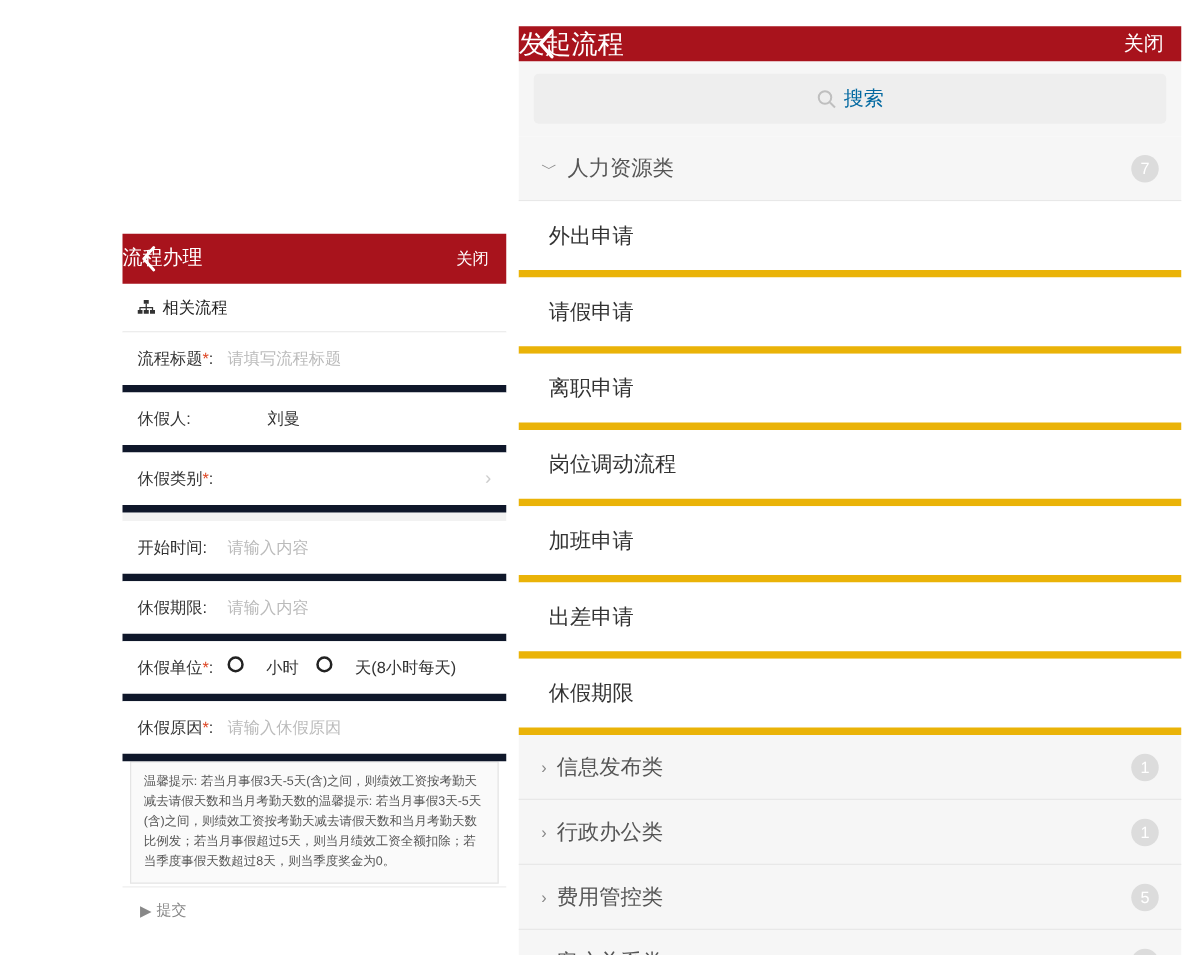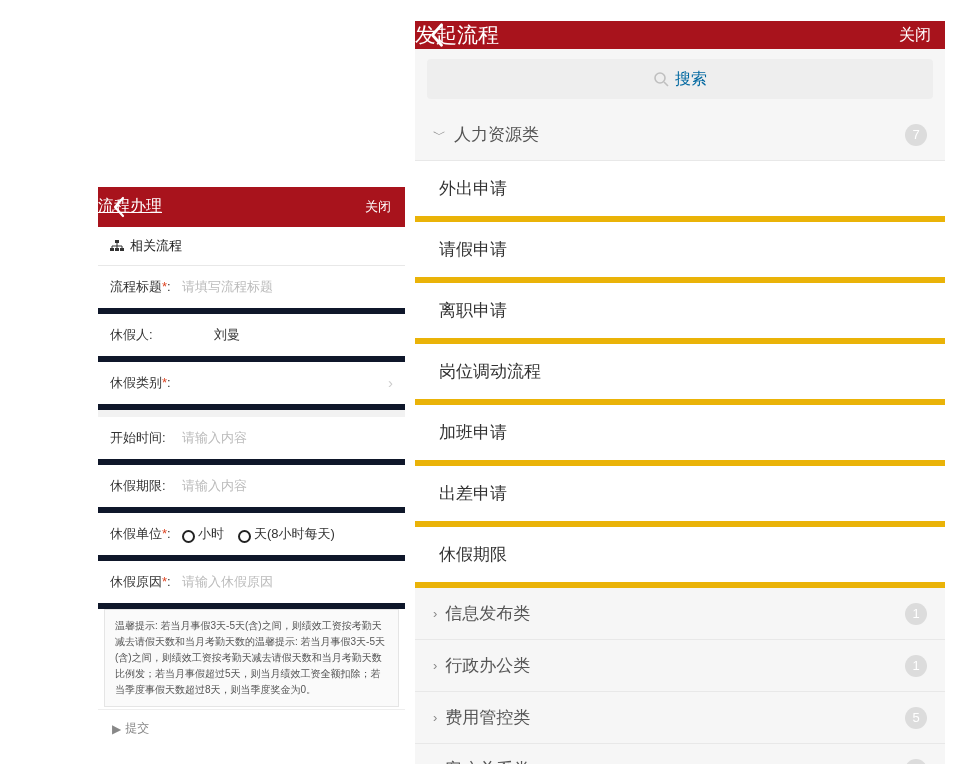--- a/index.html
+++ b/index.html
@@ -44,21 +44,21 @@
       left: 14px;
       display: flex;
       align-items: center;
       cursor: pointer;
     }
     .app-header .close {
       position: absolute;
       right: 14px;
       cursor: pointer;
     }
-    .screen-left .app-header { font-size: 16px; text-decoration: underline; }
+    .screen-left .app-header { font-size: 16px; }
     .screen-left .app-header .close { font-size: 13px; }
     .screen-right .app-header { font-size: 21px; }
     .screen-right .app-header .close { font-size: 16px; }
     .chevron-svg { width: 14px; height: 22px; }
     .screen-right .chevron-svg { width: 16px; height: 26px; }
     
     .section-hdr {
       background: #fff;
       padding: 10px 12px;
       font-size: 13px;
@@ -81,21 +81,21 @@
       position: relative;
     }
     .form-label { width: 72px; flex-shrink: 0; }
     .form-label .req { color: #d42; }
     .form-value { color: #333; flex: 1; margin-left: 32px; }
     .form-placeholder { color: #bbbbbb; flex: 1; }
     .row-chevron { color: #ccc; font-size: 15px; }
     .gap-bar { height: 8px; background: #f2f2f2; }
     
     .radio-group { display: flex; align-items: center; gap: 14px; }
-    .radio-item { display: flex; align-items: flex-end; gap: 3px; }
+    .radio-item { display: flex; align-items: flex-start; gap: 18px; }
     .radio-circle {
       width: 13px; height: 13px;
       border: 2px solid #222;
       border-radius: 50%;
       display: inline-block;
     }
     
     .left-bottom { margin-top: auto; }
     .tip-box {
       background: #fafafa;

